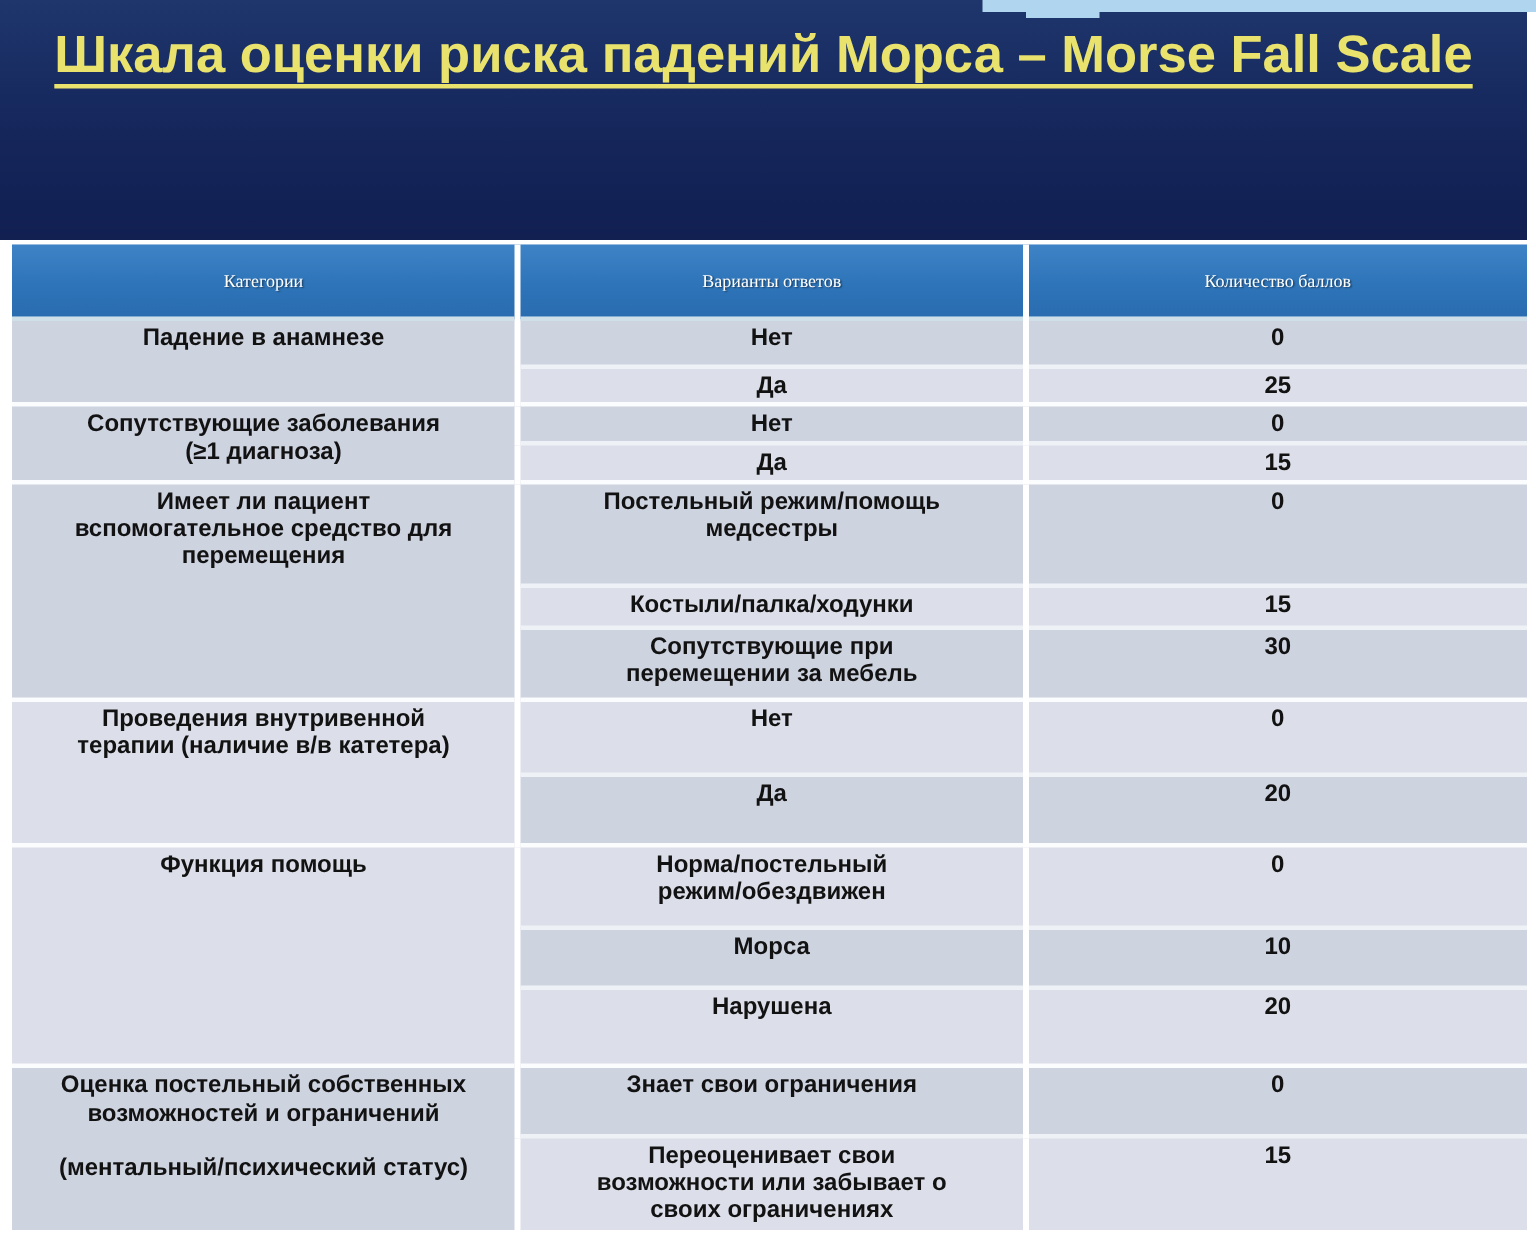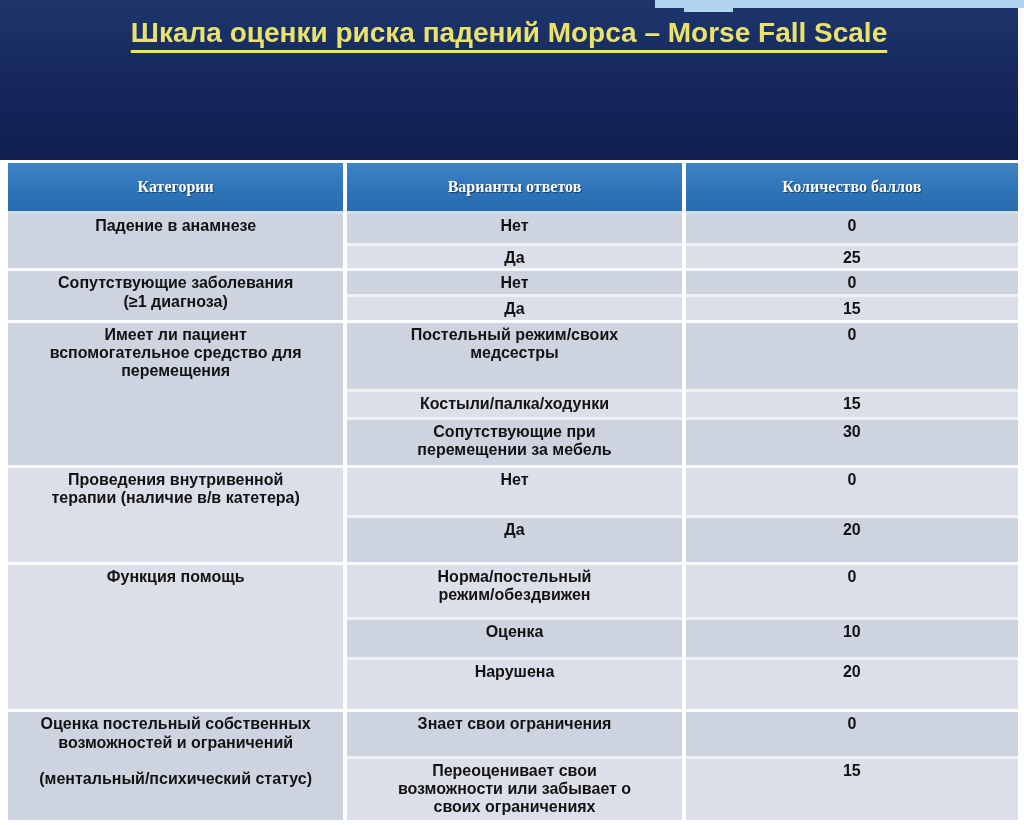--- a/index.html
+++ b/index.html
@@ -19,42 +19,42 @@
   .title-block {
     position: absolute; top: 0; left: 0; right: 6px; height: 160px;
     background: linear-gradient(180deg, #1e366c 0%, #15265b 55%, #111f51 100%);
     z-index: 1;
   }
   .page-title {
     margin: 0;
     padding: 17px 10px 16px 10px;
     text-align: center;
     color: #e9e36e;
-    font-size: 28px;
+    font-size: 35px;
     font-weight: bold;
     font-family: "Liberation Sans", sans-serif;
     text-decoration: underline;
     text-decoration-thickness: 3px;
     text-underline-offset: 8px;
     white-space: nowrap;
   }
 
   
   .table-wrap { position: absolute; top: 163px; left: 8px; right: 6px; bottom: 5px; z-index: 2; }
   table.morse {
     width: 100%; height: 100%;
     border-collapse: collapse;
     table-layout: fixed;
   }
   table.morse thead th {
     background: linear-gradient(180deg, #3e83c6 0%, #2e74b8 55%, #2a6cb0 100%);
     color: #ffffff;
     font-family: "Liberation Serif", serif;
-    font-weight: bold;
-    font-size: 16px;
+    font-weight: normal;
+    font-size: 12px;
     height: 46px;
     text-align: center;
     vertical-align: middle;
     text-shadow: 1px 1px 1px rgba(0,0,0,0.45);
     border-bottom: 3px solid #cfe0e8;
   }
   table.morse td {
     vertical-align: top;
     text-align: center;
     font-weight: bold;
@@ -117,21 +117,21 @@
         <tr style="height: 22px;">
           <td class="colsep shade-light">Да</td>
           <td class="colsep shade-light">15</td>
         </tr>
       </tbody>
       <tbody>
         <tr style="height: 66px;">
           <td rowspan="3" class="category-cell shade-dark">Имеет ли пациент
 вспомогательное средство для
 перемещения</td>
-          <td class="colsep shade-dark">Постельный режим/своих
+          <td class="colsep shade-dark">Постельный режим/помощь
 медсестры</td>
           <td class="colsep shade-dark">0</td>
         </tr>
         <tr style="height: 26px;">
           <td class="colsep shade-light">Костыли/палка/ходунки</td>
           <td class="colsep shade-light">15</td>
         </tr>
         <tr style="height: 46px;">
           <td class="colsep shade-dark">Сопутствующие при
 перемещении за мебель</td>
@@ -151,21 +151,21 @@
         </tr>
       </tbody>
       <tbody>
         <tr style="height: 52px;">
           <td rowspan="3" class="category-cell shade-light">Функция помощь</td>
           <td class="colsep shade-light">Норма/постельный
 режим/обездвижен</td>
           <td class="colsep shade-light">0</td>
         </tr>
         <tr style="height: 38px;">
-          <td class="colsep shade-dark">Оценка</td>
+          <td class="colsep shade-dark">Морса</td>
           <td class="colsep shade-dark">10</td>
         </tr>
         <tr style="height: 50px;">
           <td class="colsep shade-light">Нарушена</td>
           <td class="colsep shade-light">20</td>
         </tr>
       </tbody>
       <tbody>
         <tr style="height: 44px;">
           <td rowspan="2" class="category-cell shade-dark">Оценка постельный собственных

